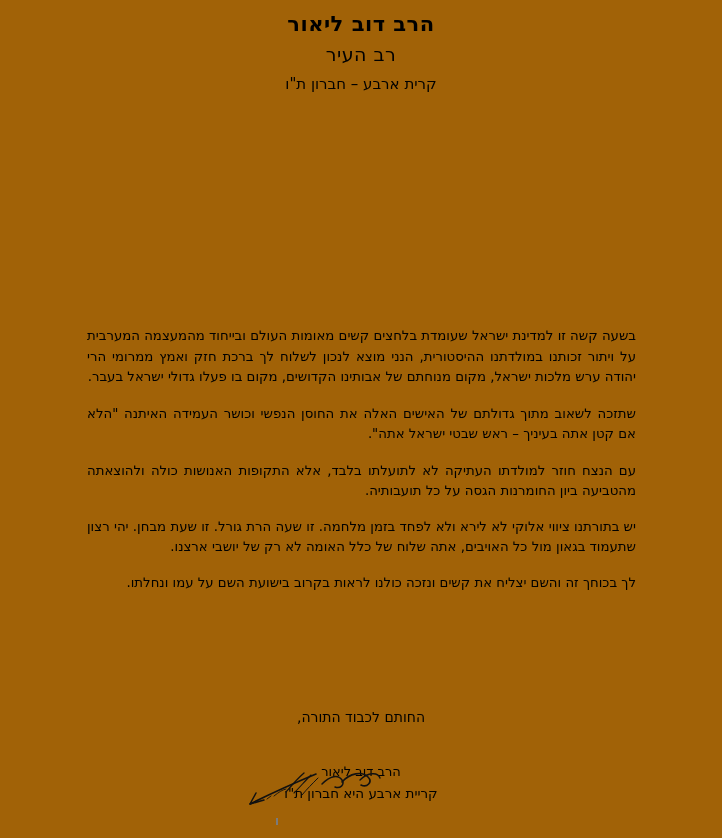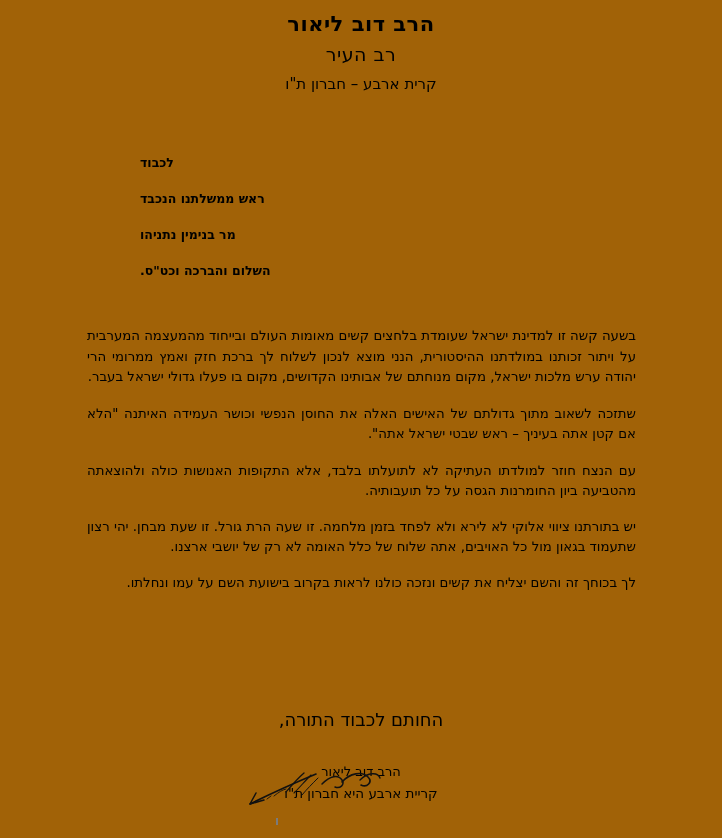--- a/index.html
+++ b/index.html
@@ -92,21 +92,21 @@
     margin-bottom: 15px;
   }
 
   
   .closing {
     position: absolute;
     top: 708px;
     right: 0;
     left: 0;
     text-align: center;
-    font-size: 18px;
+    font-size: 14px;
     line-height: 1.3;
   }
   .sign-block {
     position: absolute;
     top: 764px;
     left: 0;
     right: 0;
     text-align: center;
   }
   .sign-wrap {
@@ -150,26 +150,20 @@
 <body>
 
 <div class="page">
 
   <div class="letterhead">
     <div class="lh-name">הרב דוב ליאור</div>
     <div class="lh-role">רב העיר</div>
     <div class="lh-place">קרית ארבע – חברון ת"ו</div>
   </div>
 
-  <div class="addressee">
-    <div class="line">לכבוד</div>
-    <div class="line">ראש ממשלתנו הנכבד</div>
-    <div class="line">מר בנימין נתניהו</div>
-    <div class="line">השלום והברכה וכט"ס.</div>
-  </div>
 
   <div class="body-text">
     <p class="para">בשעה קשה זו למדינת ישראל שעומדת בלחצים קשים מאומות העולם ובייחוד מהמעצמה המערבית על ויתור זכותנו במולדתנו ההיסטורית, הנני מוצא לנכון לשלוח לך ברכת חזק ואמץ ממרומי הרי יהודה ערש מלכות ישראל, מקום מנוחתם של אבותינו הקדושים, מקום בו פעלו גדולי ישראל בעבר.</p>
     <p class="para">שתזכה לשאוב מתוך גדולתם של האישים האלה את החוסן הנפשי וכושר העמידה האיתנה "הלא אם קטן אתה בעיניך – ראש שבטי ישראל אתה".</p>
     <p class="para tight">עם הנצח חוזר למולדתו העתיקה לא לתועלתו בלבד, אלא התקופות האנושות כולה ולהוצאתה מהטביעה ביון החומרנות הגסה על כל תועבותיה.</p>
     <p class="para tight">יש בתורתנו ציווי אלוקי לא לירא ולא לפחד בזמן מלחמה.  זו שעה הרת גורל. זו שעת מבחן. יהי רצון שתעמוד בגאון מול כל האויבים, אתה שלוח של כלל האומה לא רק של יושבי ארצנו.</p>
     <p class="para">לך בכוחך זה והשם יצליח את קשים ונזכה כולנו לראות בקרוב בישועת השם על עמו ונחלתו.</p>
   </div>
 
   <div class="closing">החותם לכבוד התורה,</div>

